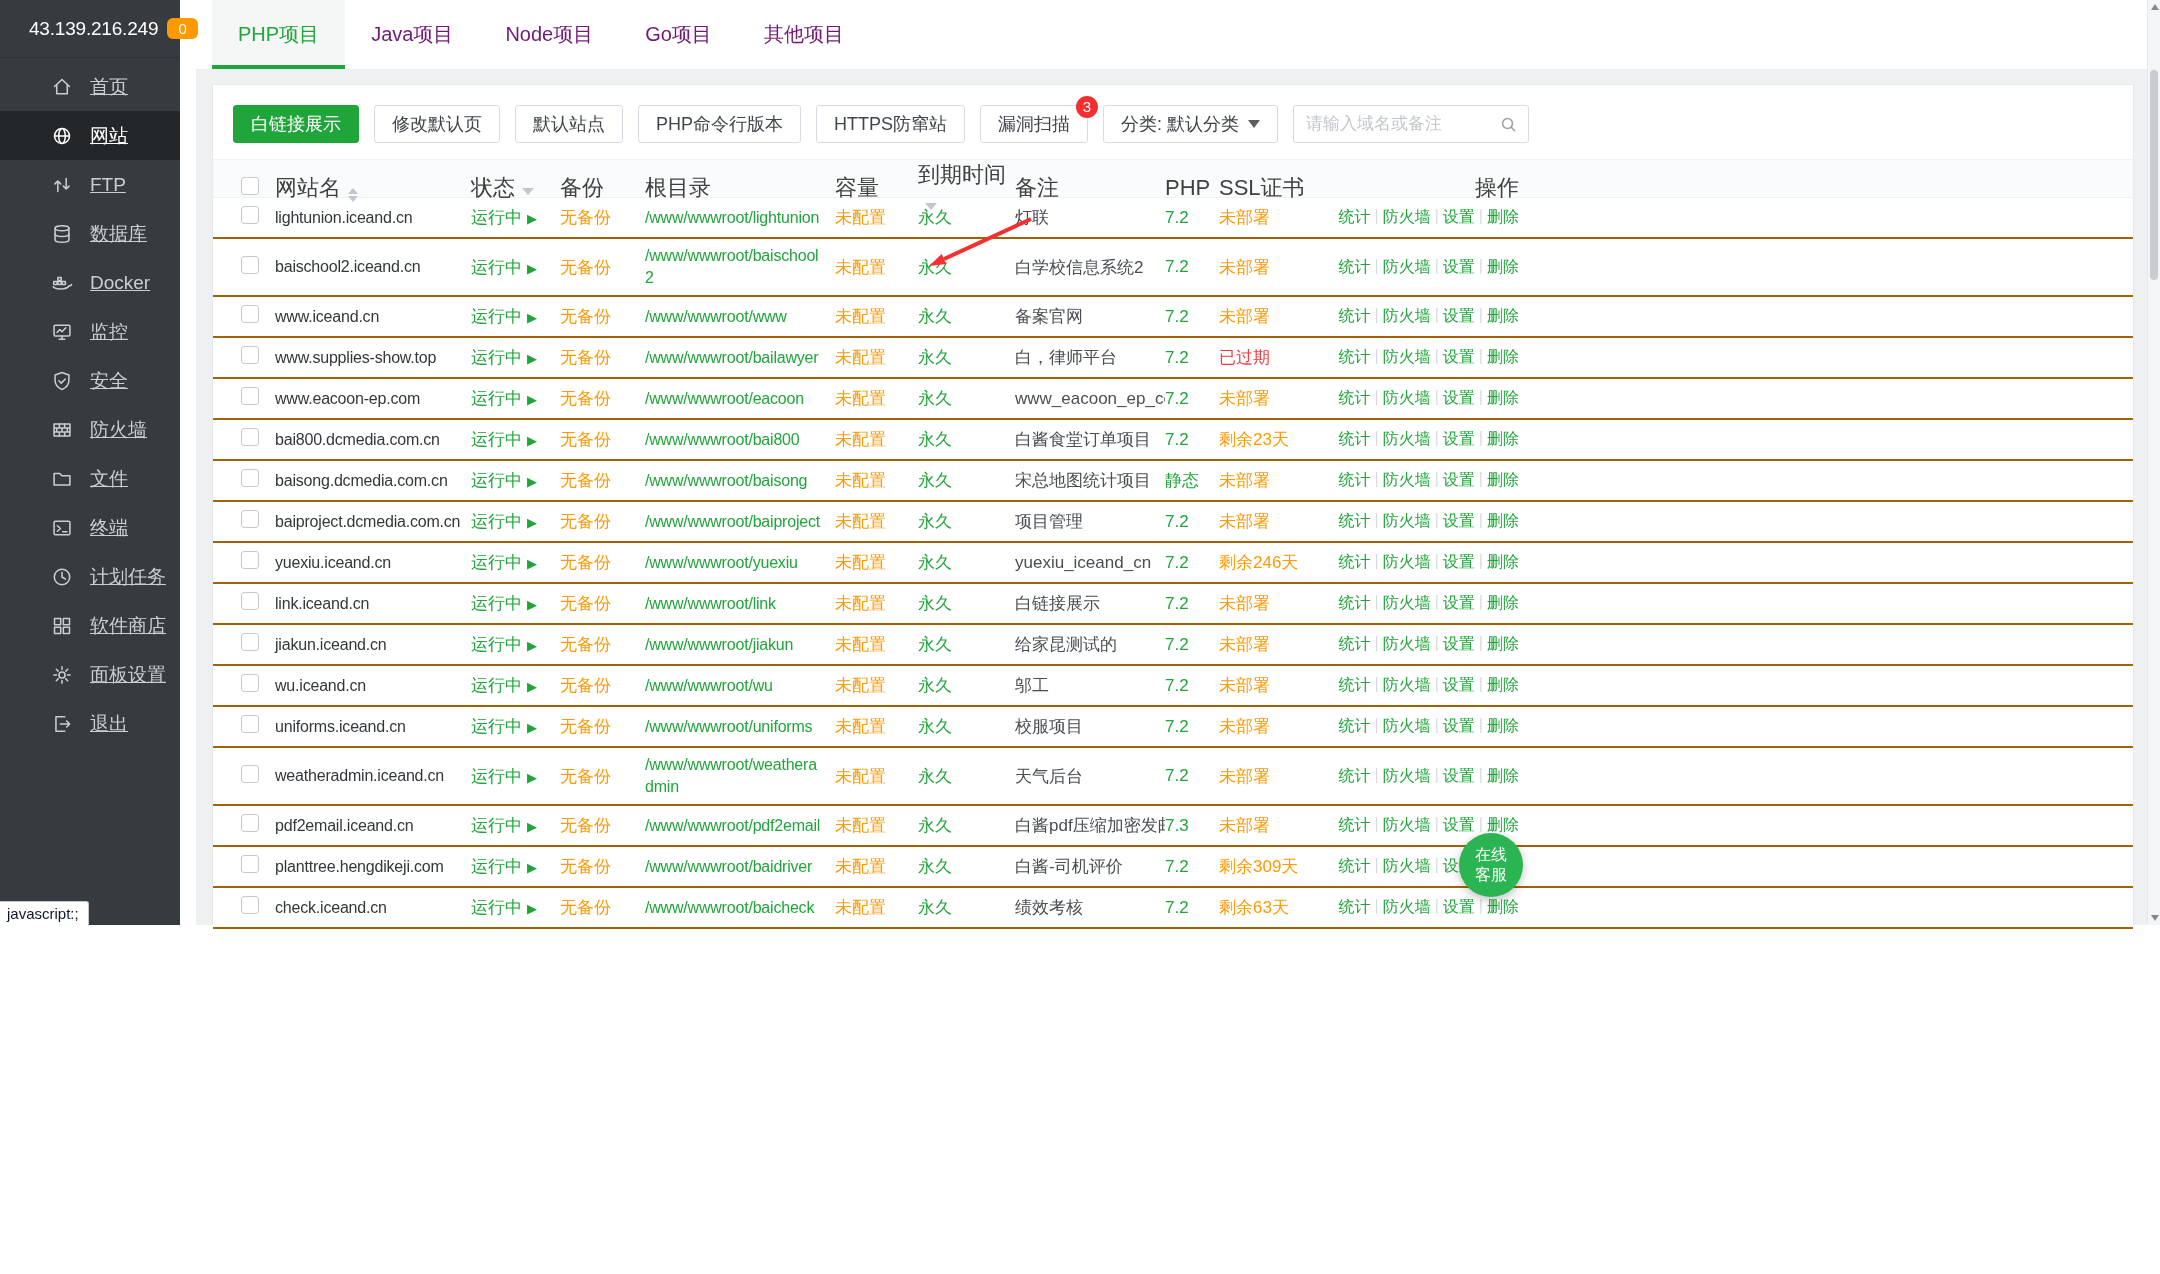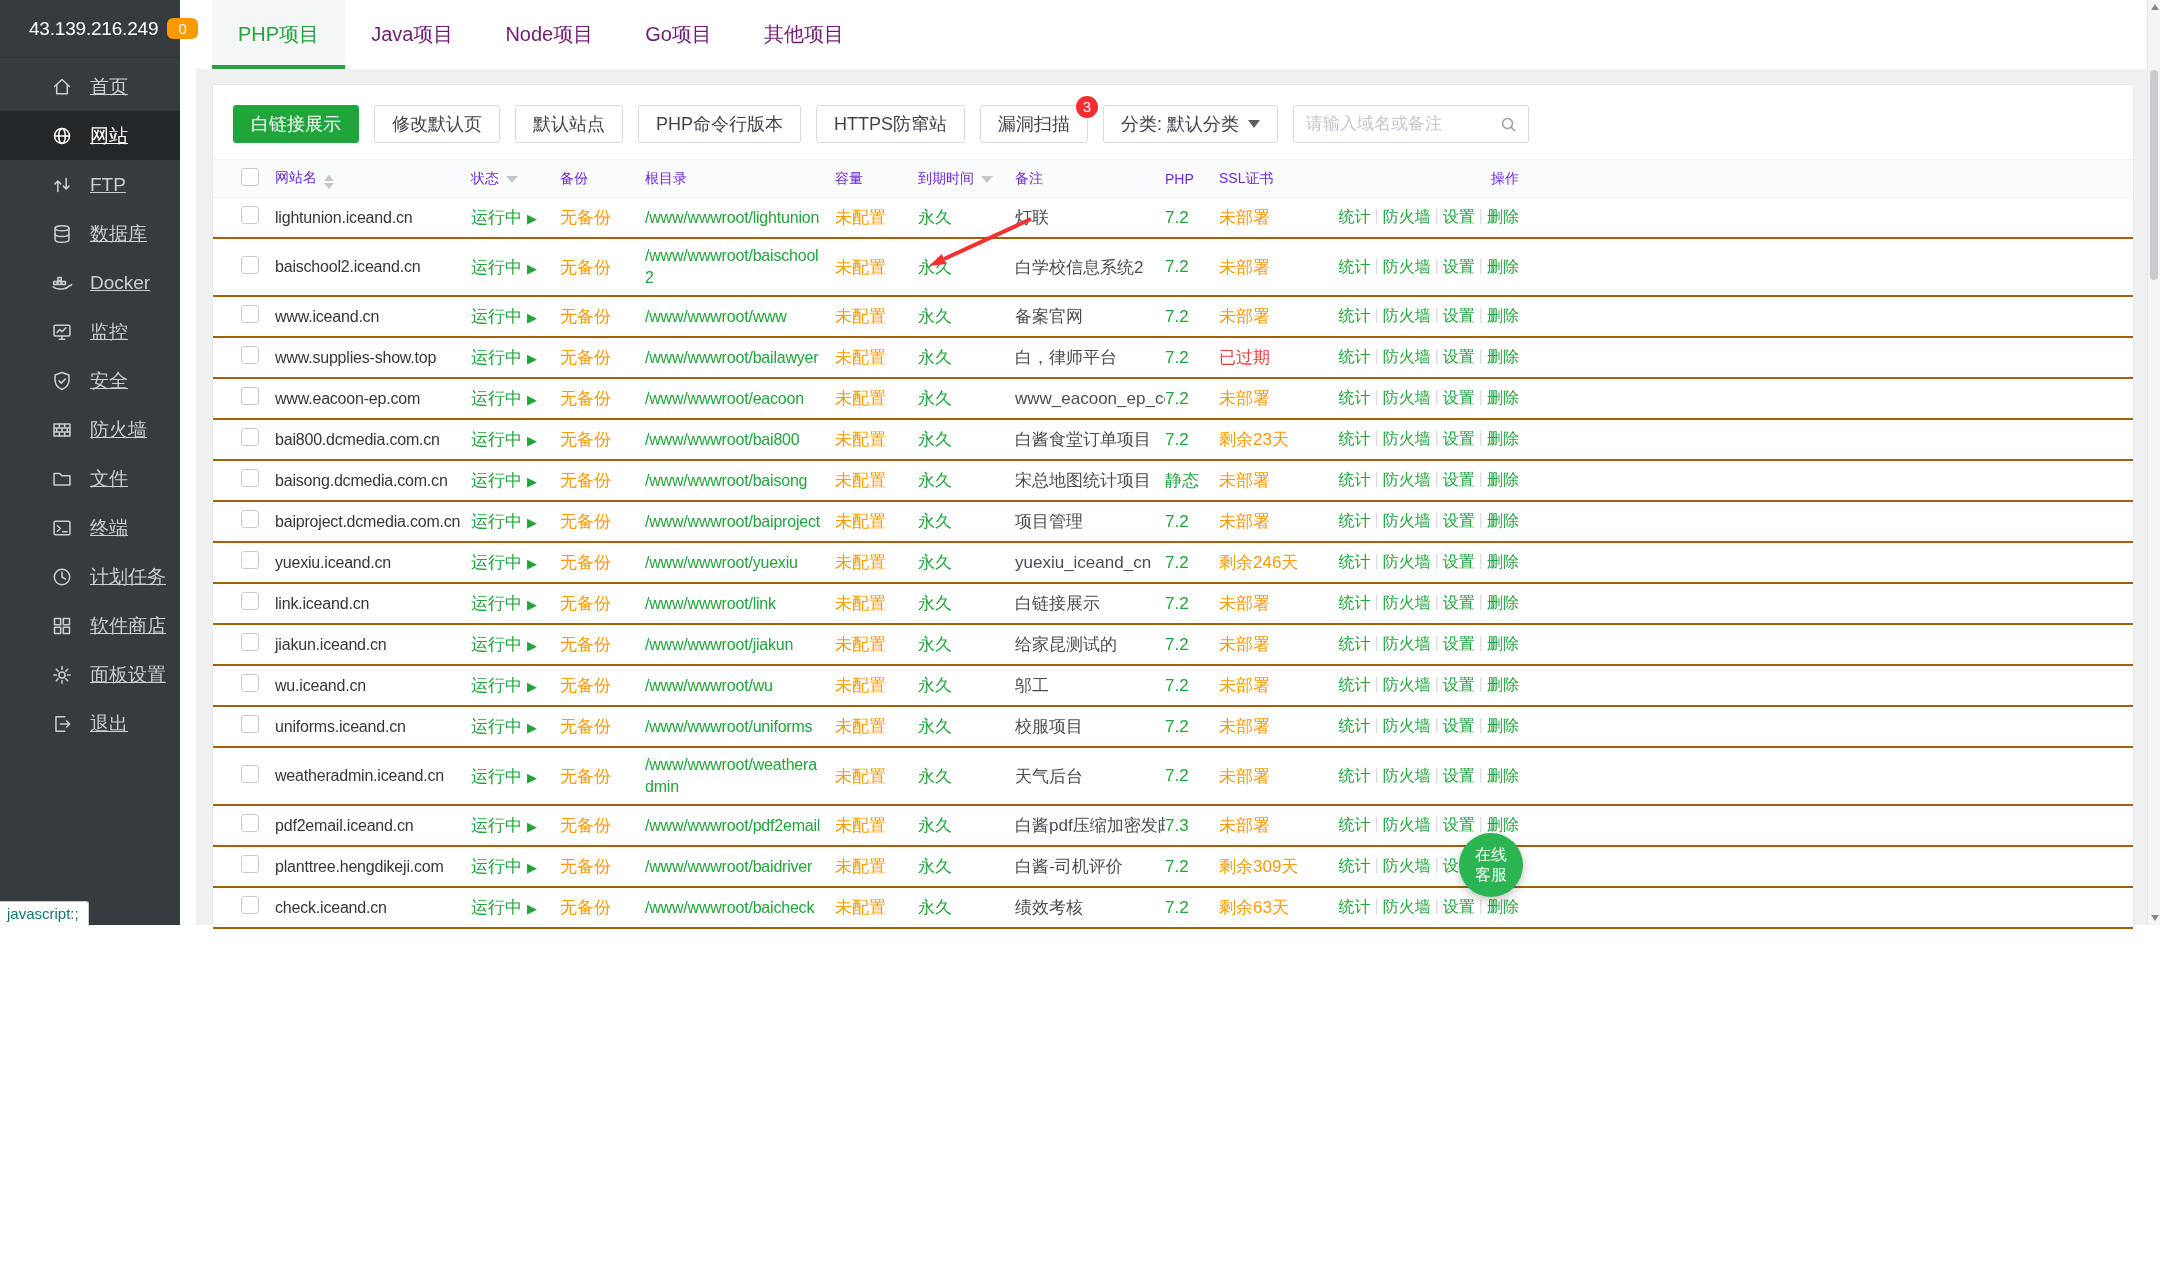--- a/index.html
+++ b/index.html
@@ -34,21 +34,21 @@
   .btn-outline{background:#fff;border:1px solid #d8dce2;color:#41454b;}
   .btn-scan{position:relative;overflow:visible;}
   .scan-badge{position:absolute;right:-11px;top:-10px;width:22px;height:22px;border-radius:50%;background:#f32f2f;color:#fff;font-size:15px;line-height:22px;text-align:center;}
   .btn-cat .caret{display:inline-block;margin-left:9px;border-left:6px solid transparent;border-right:6px solid transparent;border-top:8px solid #5a5e64;}
   .search-box{margin-left:auto;margin-right:0;width:236px;height:38px;border:1px solid #d8dce2;border-radius:3px;display:flex;align-items:center;padding:0 10px;box-sizing:border-box;background:#fff;}
   .search-input{border:none;outline:none;flex:1;font-size:17px;color:#333;min-width:0;font-family:inherit;background:transparent;}
   .search-input::placeholder{color:#c2c6cc;}
   svg.sico{width:19px;height:19px;fill:none;stroke:#9aa0a6;stroke-width:1.6;stroke-linecap:round;flex:0 0 auto;}
   
   .grid-row{display:grid;grid-template-columns:42px 196px 89px 85px 190px 83px 97px 150px 54px 116px 196px 1fr;align-items:center;padding-left:20px;}
-  .thead{height:37px;background:#fafbfc;border-top:1px solid #f0f2f4;border-bottom:1px solid #f0f2f4;color:#6d28d9;font-size:14px;}
+  .thead{height:37px;background:#fafbfc;border-top:1px solid #f0f2f4;border-bottom:1px solid #f0f2f4;color:#404040;font-size:22px;}
   .trow{padding-top:6px;padding-bottom:6px;border-bottom:2px solid #a16207;min-height:41px;box-sizing:border-box;font-size:17px;}
   .checkbox{width:18px;height:18px;border:1px solid #c6cbd2;border-radius:3px;background:#fff;display:inline-block;box-sizing:border-box;margin-left:8px;cursor:pointer;}
   .sort{display:inline-flex;flex-direction:column;margin-left:7px;vertical-align:1px;}
   .sort i{width:0;height:0;border-left:5px solid transparent;border-right:5px solid transparent;display:block;}
   .sort .up{border-bottom:6px solid #c3c7cd;margin-bottom:2px;}
   .sort .dn{border-top:6px solid #c3c7cd;}
   .fcaret{display:inline-block;margin-left:7px;border-left:6px solid transparent;border-right:6px solid transparent;border-top:7px solid #c3c7cd;}
   .th-right{justify-self:end;padding-right:12px;}
   .g{color:#20a53a;}
   .o{color:#ff9900;}
@@ -62,21 +62,21 @@
   .c-php{cursor:pointer;}
   .c-ssl{cursor:pointer;white-space:nowrap;}
   .c-actions{display:flex;justify-content:flex-end;padding-right:12px;white-space:nowrap;font-size:16px;}
   .c-actions .al{color:#20a53a;cursor:pointer;}
   .sep{color:#d9dbdd;margin:0 4px;}
   
   .arrow-note{position:absolute;left:700px;top:142px;width:150px;height:70px;z-index:9;pointer-events:none;}
   
   .svc{position:absolute;left:1459px;top:833px;width:64px;height:64px;border-radius:50%;background:#2bb452;color:#fff;font-size:16px;display:flex;flex-direction:column;align-items:center;justify-content:center;line-height:20px;box-shadow:0 3px 10px rgba(0,0,0,.25);z-index:40;cursor:pointer;}
   
-  .tip{position:absolute;left:0;top:901px;background:#fff;border:1px solid #c8c8c8;border-left:none;border-bottom:none;padding:3px 9px 4px 7px;font-size:15px;color:#0f766e;z-index:30;border-top-right-radius:3px;}
+  .tip{position:absolute;left:0;top:901px;background:#fff;border:1px solid #c8c8c8;border-left:none;border-bottom:none;padding:3px 9px 4px 7px;font-size:15px;color:#0f172a;z-index:30;border-top-right-radius:3px;}
   
   .sb{position:absolute;right:0;top:0;width:13px;height:925px;background:#f4f5f6;border-left:1px solid #e5e7e9;z-index:25;box-sizing:border-box;}
   .sb-thumb{position:absolute;left:2px;top:70px;width:8px;height:210px;background:#c8cbcf;border-radius:5px;cursor:pointer;}
   .sb-up,.sb-down{position:absolute;left:0;width:13px;height:14px;display:flex;align-items:center;justify-content:center;cursor:pointer;}
   .sb-up{top:0;}
   .sb-down{bottom:0;}
   .sb-up i{border-left:4px solid transparent;border-right:4px solid transparent;border-bottom:6px solid #85898e;}
   .sb-down i{border-left:4px solid transparent;border-right:4px solid transparent;border-top:6px solid #85898e;}
 </style>
 </head>

